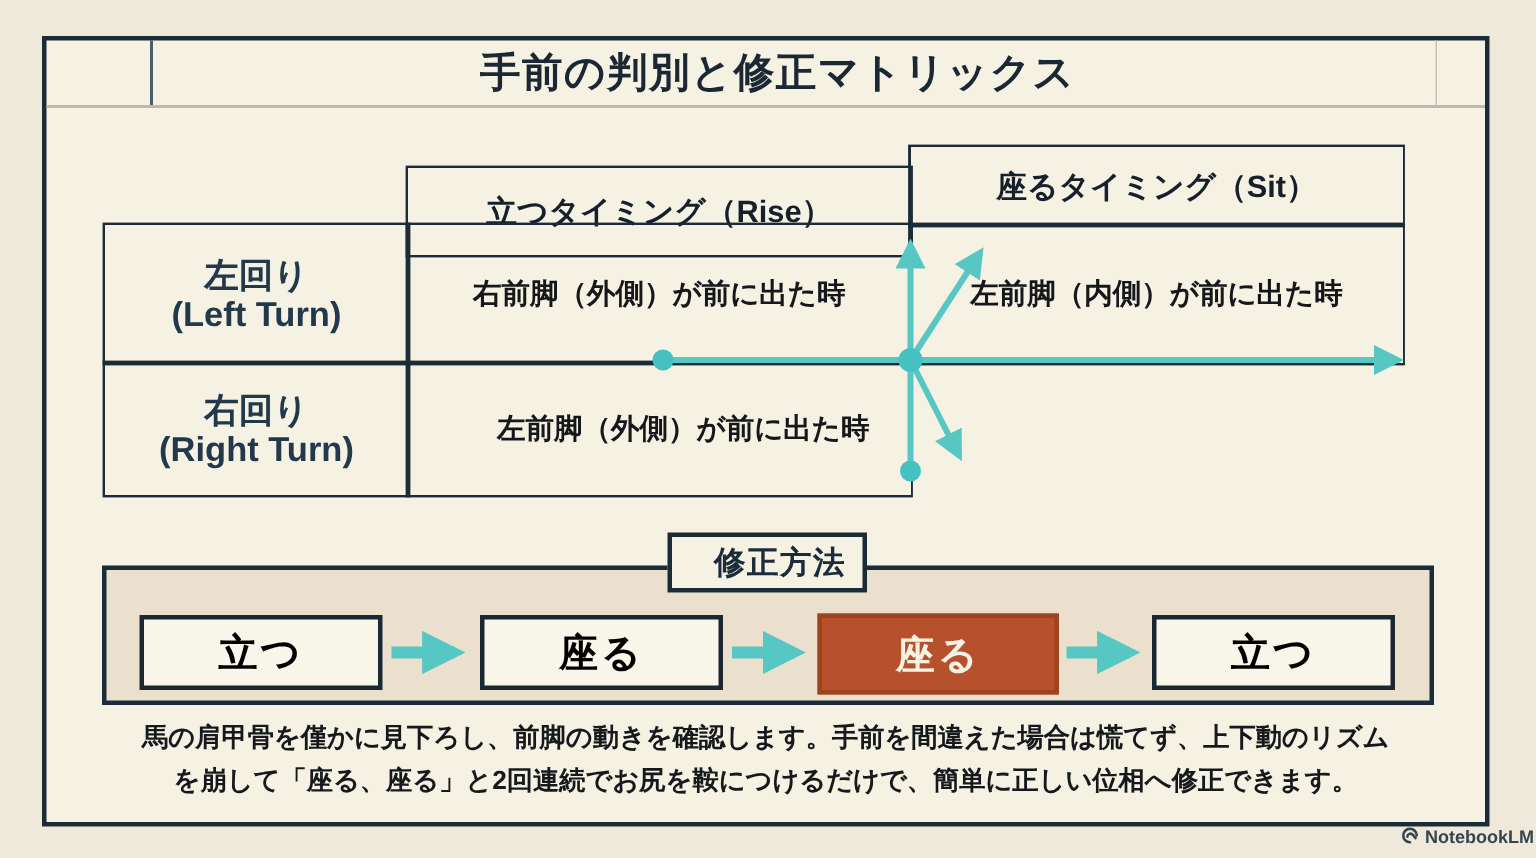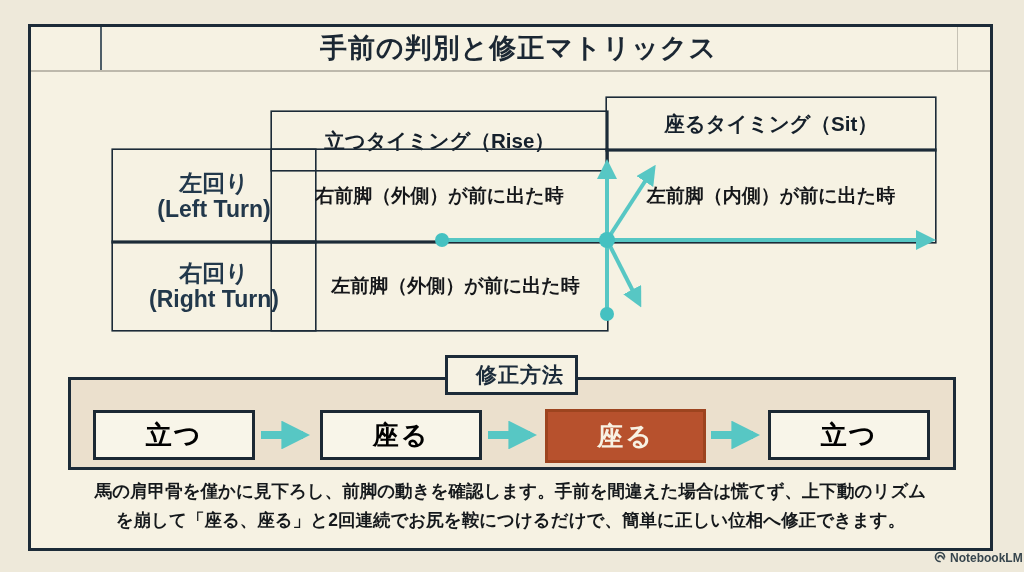--- a/index.html
+++ b/index.html
@@ -23,21 +23,21 @@
   .title{position:absolute;left:31px;top:30px;width:959px;text-align:center;
          font-size:27px;font-weight:800;color:#1b2733;letter-spacing:1px;padding-left:16px;}
   .title-underline{position:absolute;left:31px;top:70px;width:959px;height:2px;background:#bdb9ac;}
   .title-div-left{position:absolute;left:100px;top:27px;width:2px;height:43px;background:#4e5e68;}
   .title-div-right{position:absolute;left:957px;top:27px;width:1px;height:43px;background:#c6c2b5;}
 
   
   .tcell{position:absolute;display:flex;align-items:center;justify-content:center;
          box-shadow:0 0 0 1.6px var(--ink);background:transparent;text-align:center;}
   .th{font-size:20.5px;font-weight:800;color:#15202b;}
-  .rh{font-size:23px;font-weight:800;color:var(--navy-text);line-height:1.15;flex-direction:column;margin-left:43px;}
+  .rh{font-size:23px;font-weight:800;color:var(--navy-text);line-height:1.15;flex-direction:column;}
   .cd{font-size:19px;font-weight:bold;color:var(--cell-text);}
 
   .overlay{position:absolute;left:0;top:0;width:1024px;height:572px;pointer-events:none;z-index:6;}
 
   
   .panel{position:absolute;left:68px;top:377px;width:888px;height:93px;
          background:var(--beige);border:3px solid var(--ink);}
   .panel-label{position:absolute;left:445px;top:355px;width:133px;height:40px;z-index:7;
          background:var(--cream);border:3px solid var(--ink);display:flex;align-items:center;
          justify-content:center;font-size:21px;font-weight:800;color:#1b2b3a;letter-spacing:1px;padding-left:17px;}

